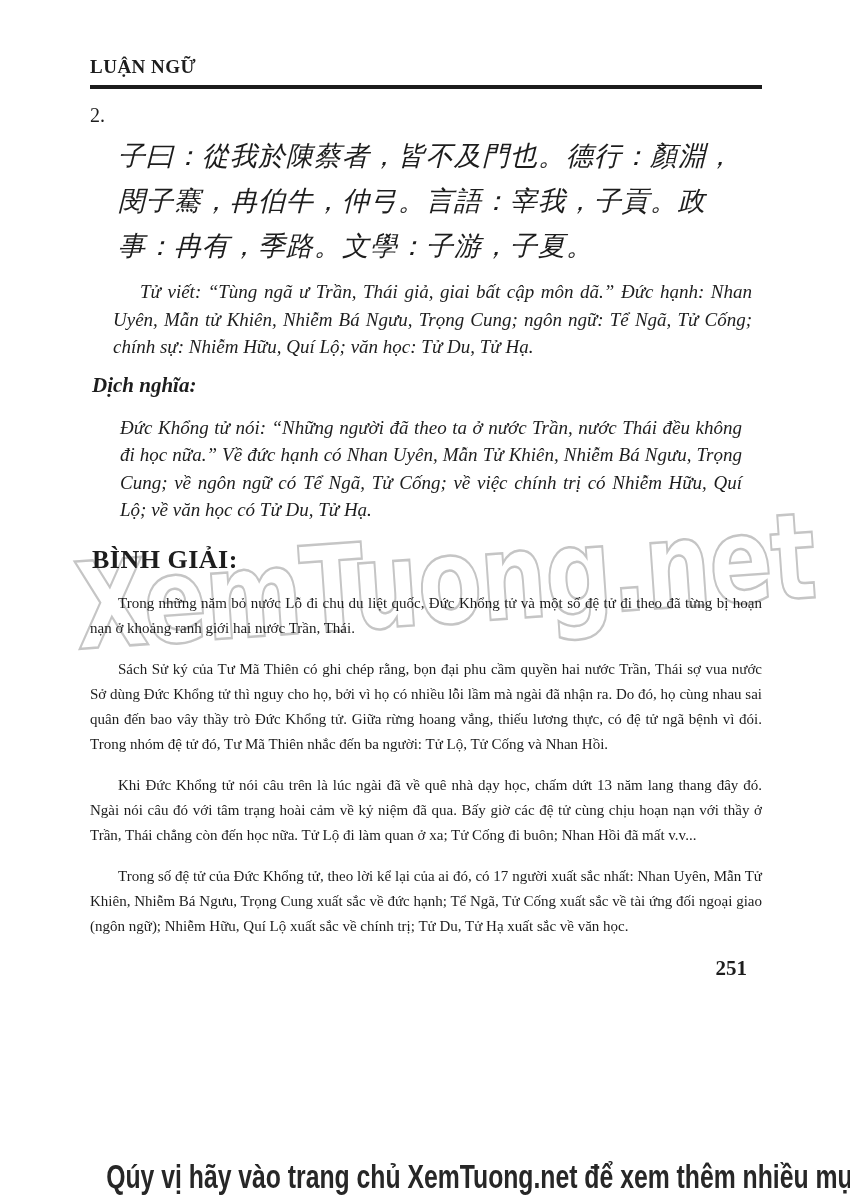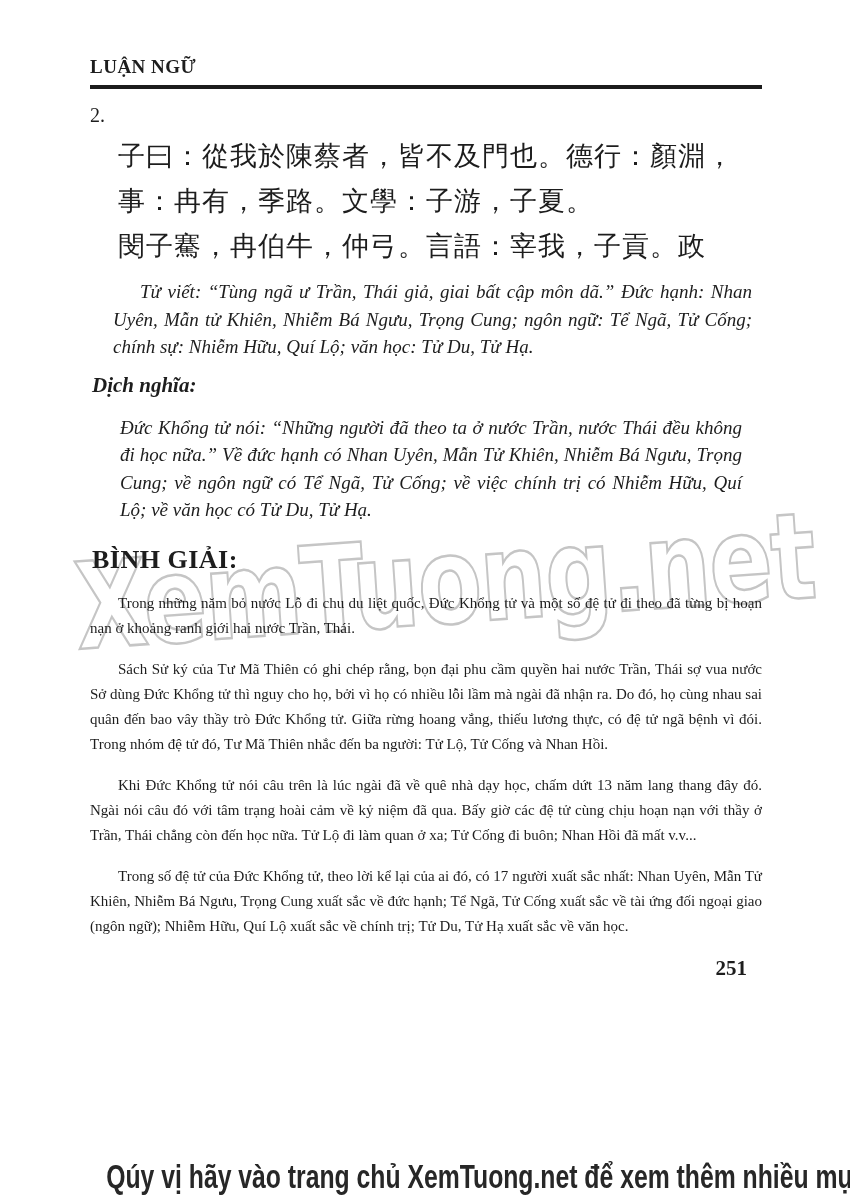--- a/index.html
+++ b/index.html
@@ -45,20 +45,21 @@
     border-top: 3px solid #1c1c1c;
     border-bottom: 1.5px solid #1c1c1c;
   }
   .section-number { margin-top: 15px; font-size: 20px; }
 
   .chinese {
     margin: 7px 0 0 28px;
     font-size: 27px;
     line-height: 45px;
     letter-spacing: 1px;
+    font-style: italic;
   }
 
   .translit {
     margin: 9px 10px 0 23px;
     font-style: italic;
     font-size: 19px;
     line-height: 27.5px;
     text-indent: 27px;
     text-align: justify;
   }
@@ -126,22 +127,22 @@
   <div class="content">
 
     <div class="masthead">LUẬN NGỮ</div>
 
     <div class="double-rule"></div>
 
     <div class="section-number">2.</div>
 
     <div class="chinese">
       <div>子曰：從我於陳蔡者，皆不及門也。德行：顏淵，</div>
+      <div>閔子騫，冉伯牛，仲弓。言語：宰我，子貢。政</div>
       <div>事：冉有，季路。文學：子游，子夏。</div>
-      <div>閔子騫，冉伯牛，仲弓。言語：宰我，子貢。政</div>
     </div>
 
     <p class="translit">Tử viết: “Tùng ngã ư Trần, Thái giả, giai bất cập môn dã.” Đức hạnh: Nhan Uyên, Mẫn tử Khiên, Nhiễm Bá Ngưu, Trọng Cung; ngôn ngữ: Tể Ngã, Tử Cống; chính sự: Nhiễm Hữu, Quí Lộ; văn học: Tử Du, Tử Hạ.</p>
 
     <div class="dich-heading">Dịch nghĩa:</div>
 
     <p class="translation">Đức Khổng tử nói: “Những người đã theo ta ở nước Trần, nước Thái đều không đi học nữa.” Về đức hạnh có Nhan Uyên, Mẫn Tử Khiên, Nhiễm Bá Ngưu, Trọng Cung; về ngôn ngữ có Tể Ngã, Tử Cống; về việc chính trị có Nhiễm Hữu, Quí Lộ; về văn học có Tử Du, Tử Hạ.</p>
 
     <div class="binh-heading">BÌNH GIẢI:</div>
 

